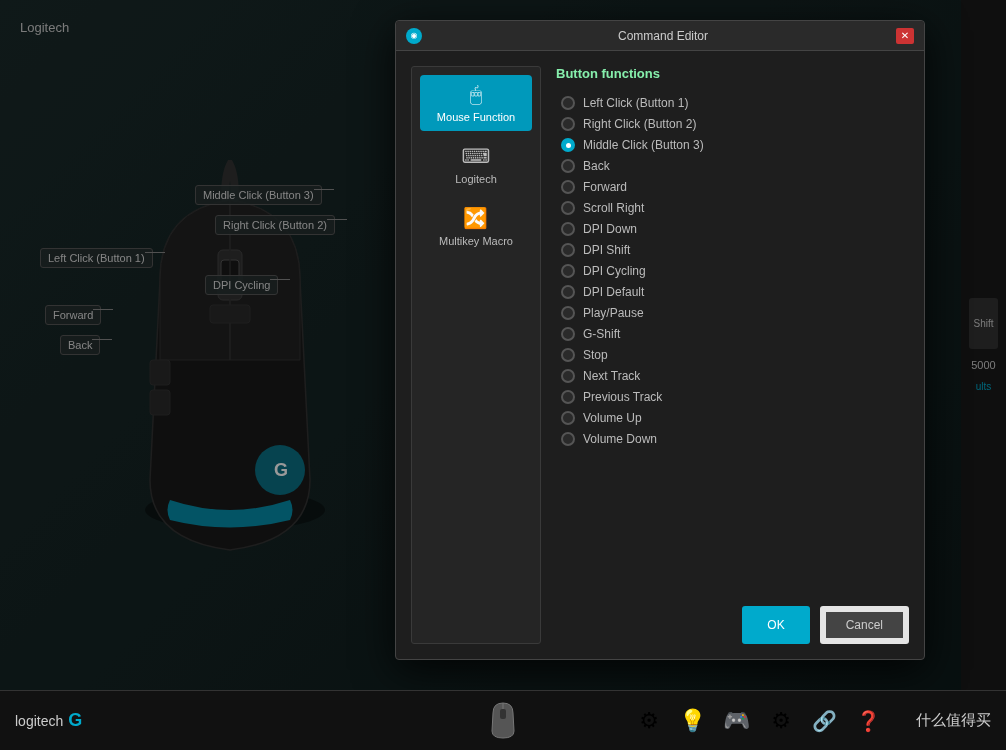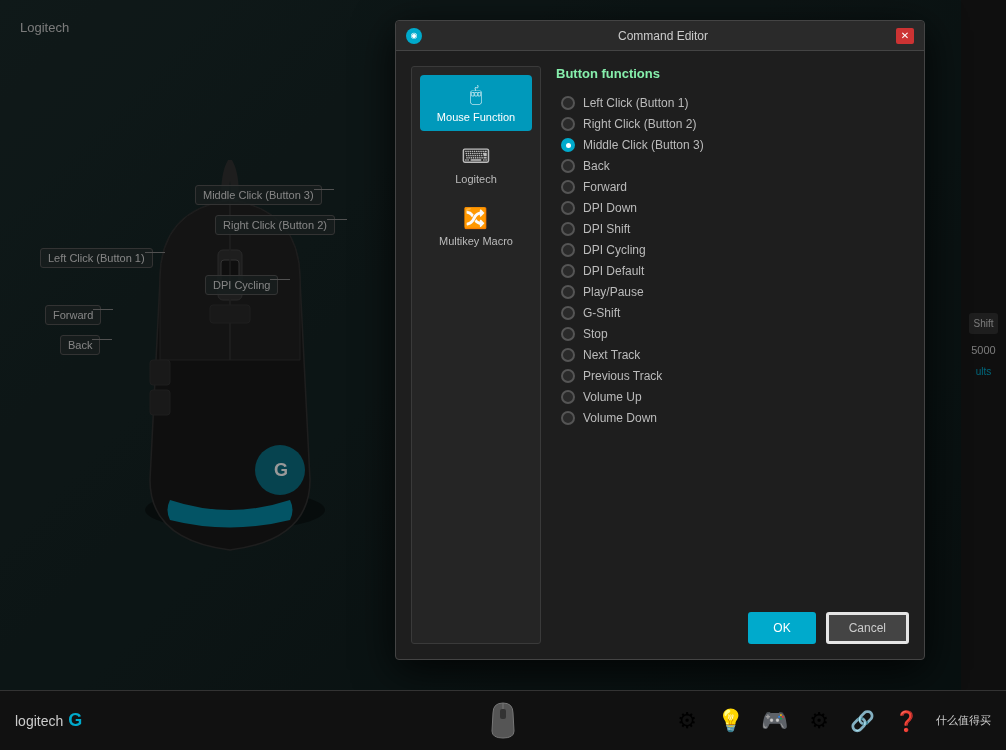--- a/index.html
+++ b/index.html
@@ -125,21 +125,21 @@
       flex-direction: column;
       align-items: center;
       justify-content: center;
       gap: 10px;
     }
     .right-panel-btn {
       background: #333;
       color: #ccc;
       border: none;
       border-radius: 3px;
-      padding: 5px 4px;
+      padding: 20px 4px;
       font-size: 10px;
       cursor: pointer;
       text-align: center;
       writing-mode: horizontal-tb;
     }
     .right-panel-number {
       color: #ccc;
       font-size: 11px;
     }
     .right-panel-link {
@@ -315,21 +315,21 @@
       background: #00aacc;
       border: none;
       color: #fff;
       padding: 6px 25px;
       border-radius: 3px;
       cursor: pointer;
       font-size: 12px;
     }
     .btn-cancel {
       background: #444;
-      border: 3px solid #e5e5e5;
+      border: 6px solid #e5e5e5;
       color: #ccc;
       padding: 6px 20px;
       border-radius: 3px;
       cursor: pointer;
       font-size: 12px;
     }
   </style>
 </head>
 <body>
 
@@ -442,20 +442,24 @@
           <div class="radio-item">
             <div class="radio-circle"></div>
             <span class="radio-label">Back</span>
           </div>
           <div class="radio-item">
             <div class="radio-circle"></div>
             <span class="radio-label">Forward</span>
           </div>
           <div class="radio-item">
             <div class="radio-circle"></div>
+            <span class="radio-label">Scroll Right</span>
+          </div>
+          <div class="radio-item">
+            <div class="radio-circle"></div>
             <span class="radio-label">DPI Down</span>
           </div>
           <div class="radio-item">
             <div class="radio-circle"></div>
             <span class="radio-label">DPI Shift</span>
           </div>
           <div class="radio-item">
             <div class="radio-circle"></div>
             <span class="radio-label">DPI Cycling</span>
           </div>
@@ -517,15 +521,15 @@
     </div>
   </div>
 
   <div class="taskbar-icons">
     <div class="taskbar-icon" style="font-size:22px;">⚙</div>
     <div class="taskbar-icon" style="font-size:22px; color:#aaddff;">💡</div>
     <div class="taskbar-icon" style="font-size:22px; color:#ff6644;">🎮</div>
     <div class="taskbar-icon" style="font-size:22px;">⚙</div>
     <div class="taskbar-icon" style="font-size:20px;">🔗</div>
     <div class="taskbar-icon" style="font-size:20px; color:#aaa;">❓</div>
-    <div style="color:#ccc; font-size:11px; margin-left:3px;">什么值得买</div>
+    <div style="color:#ccc; font-size:15px; margin-left:21px;">什么值得买</div>
   </div>
 </div>
 
 </body></html>

